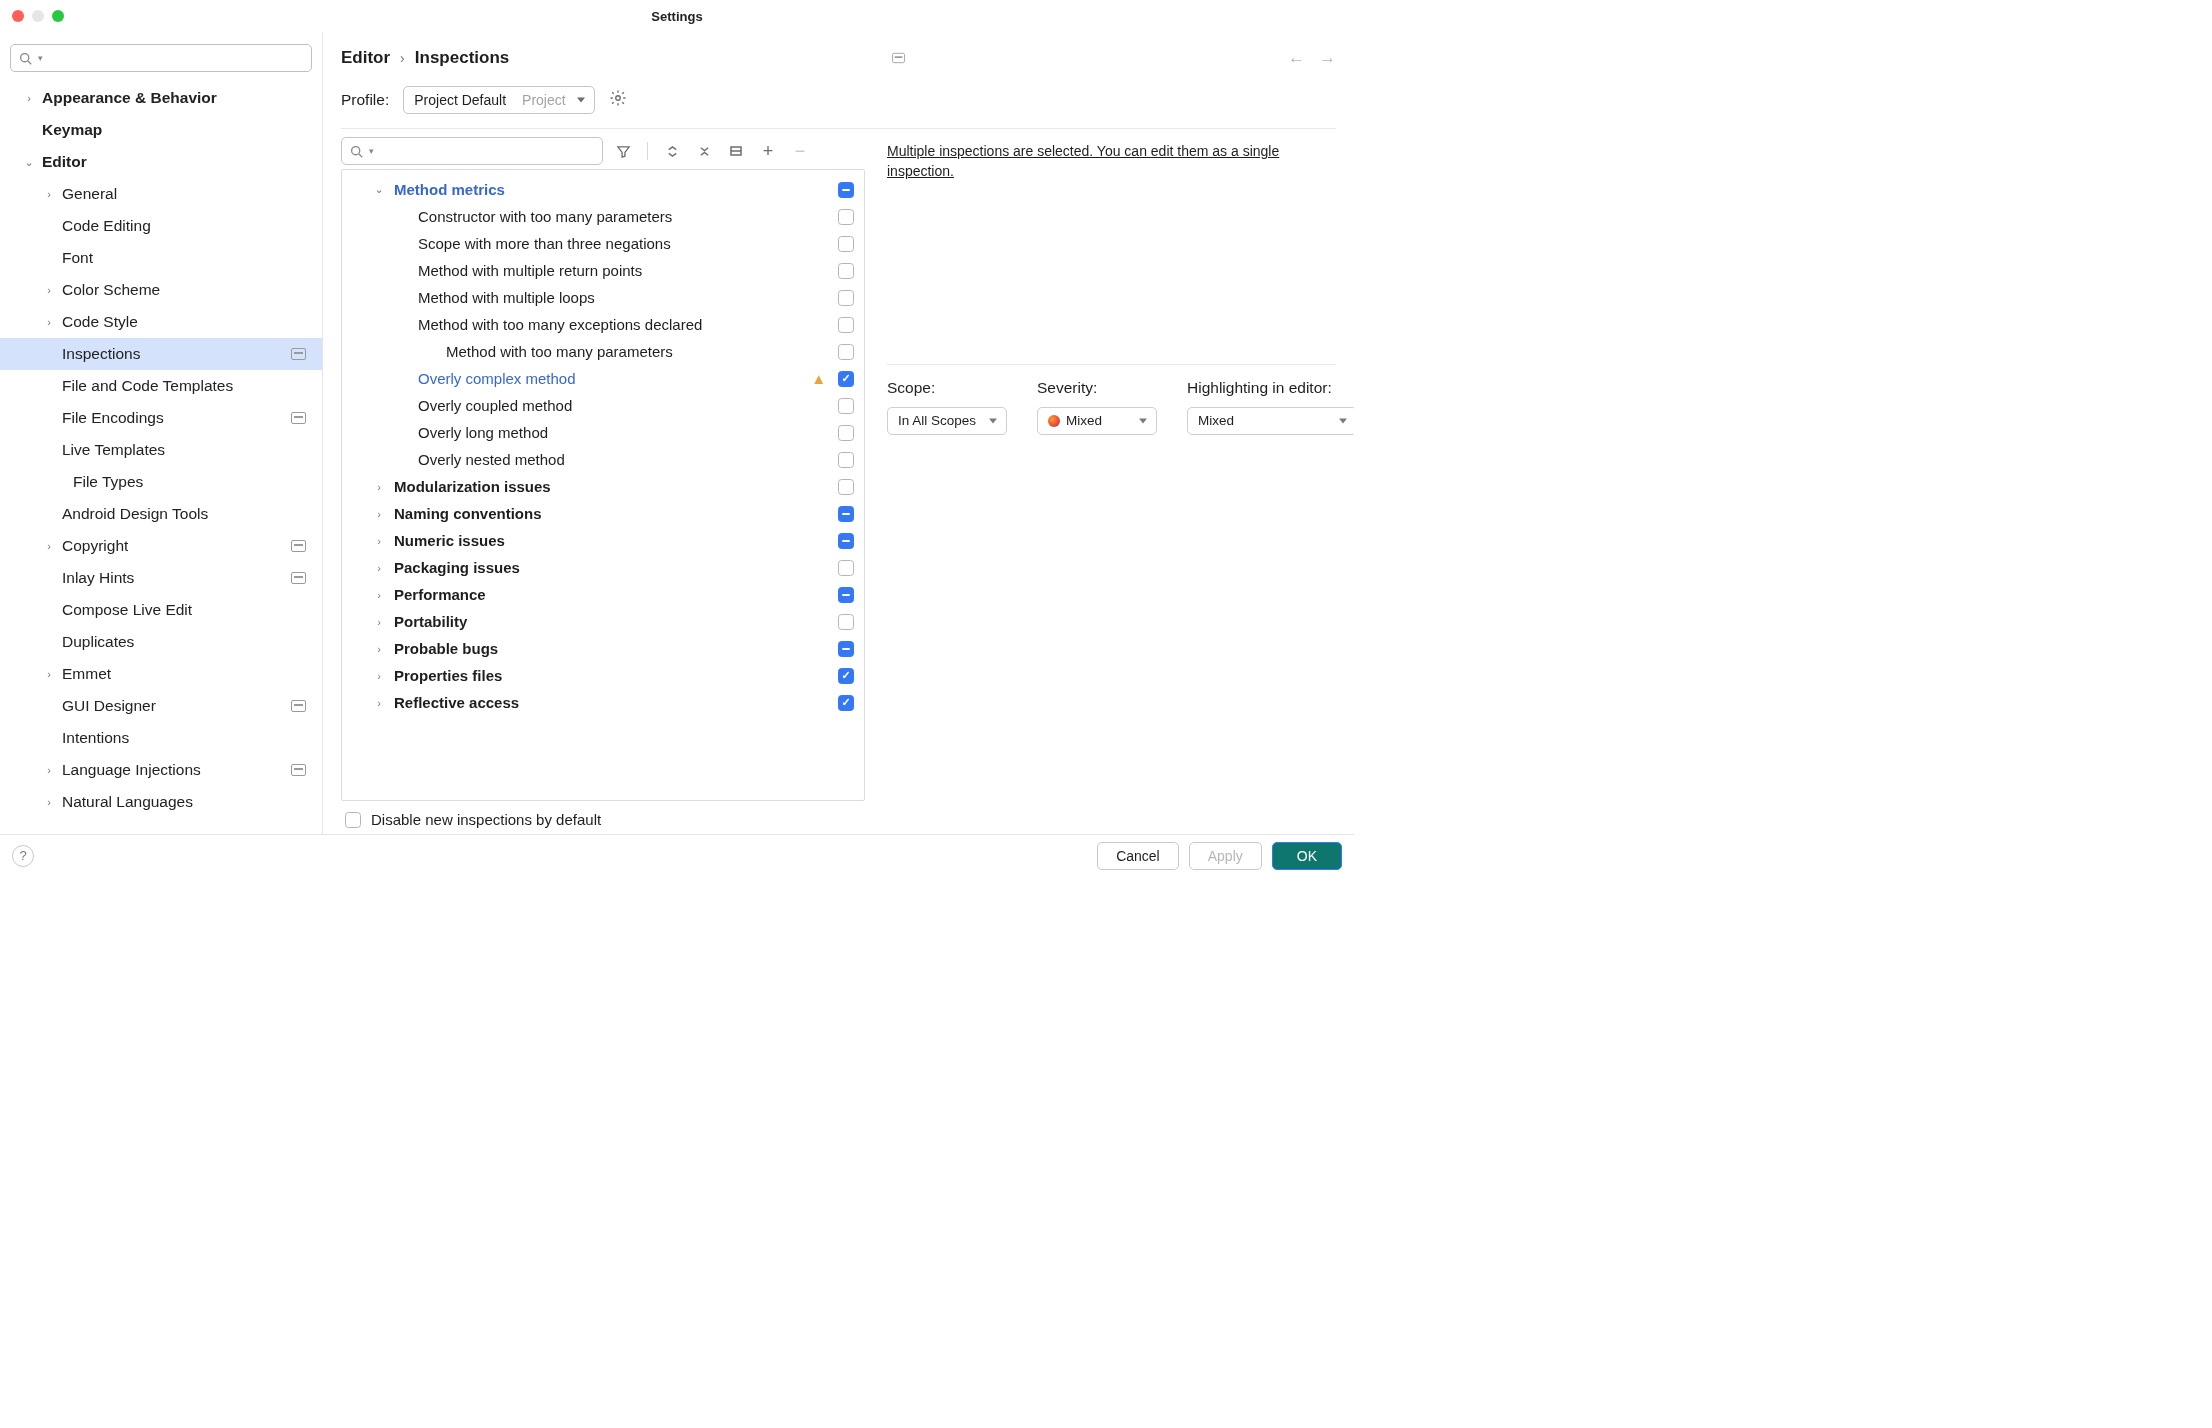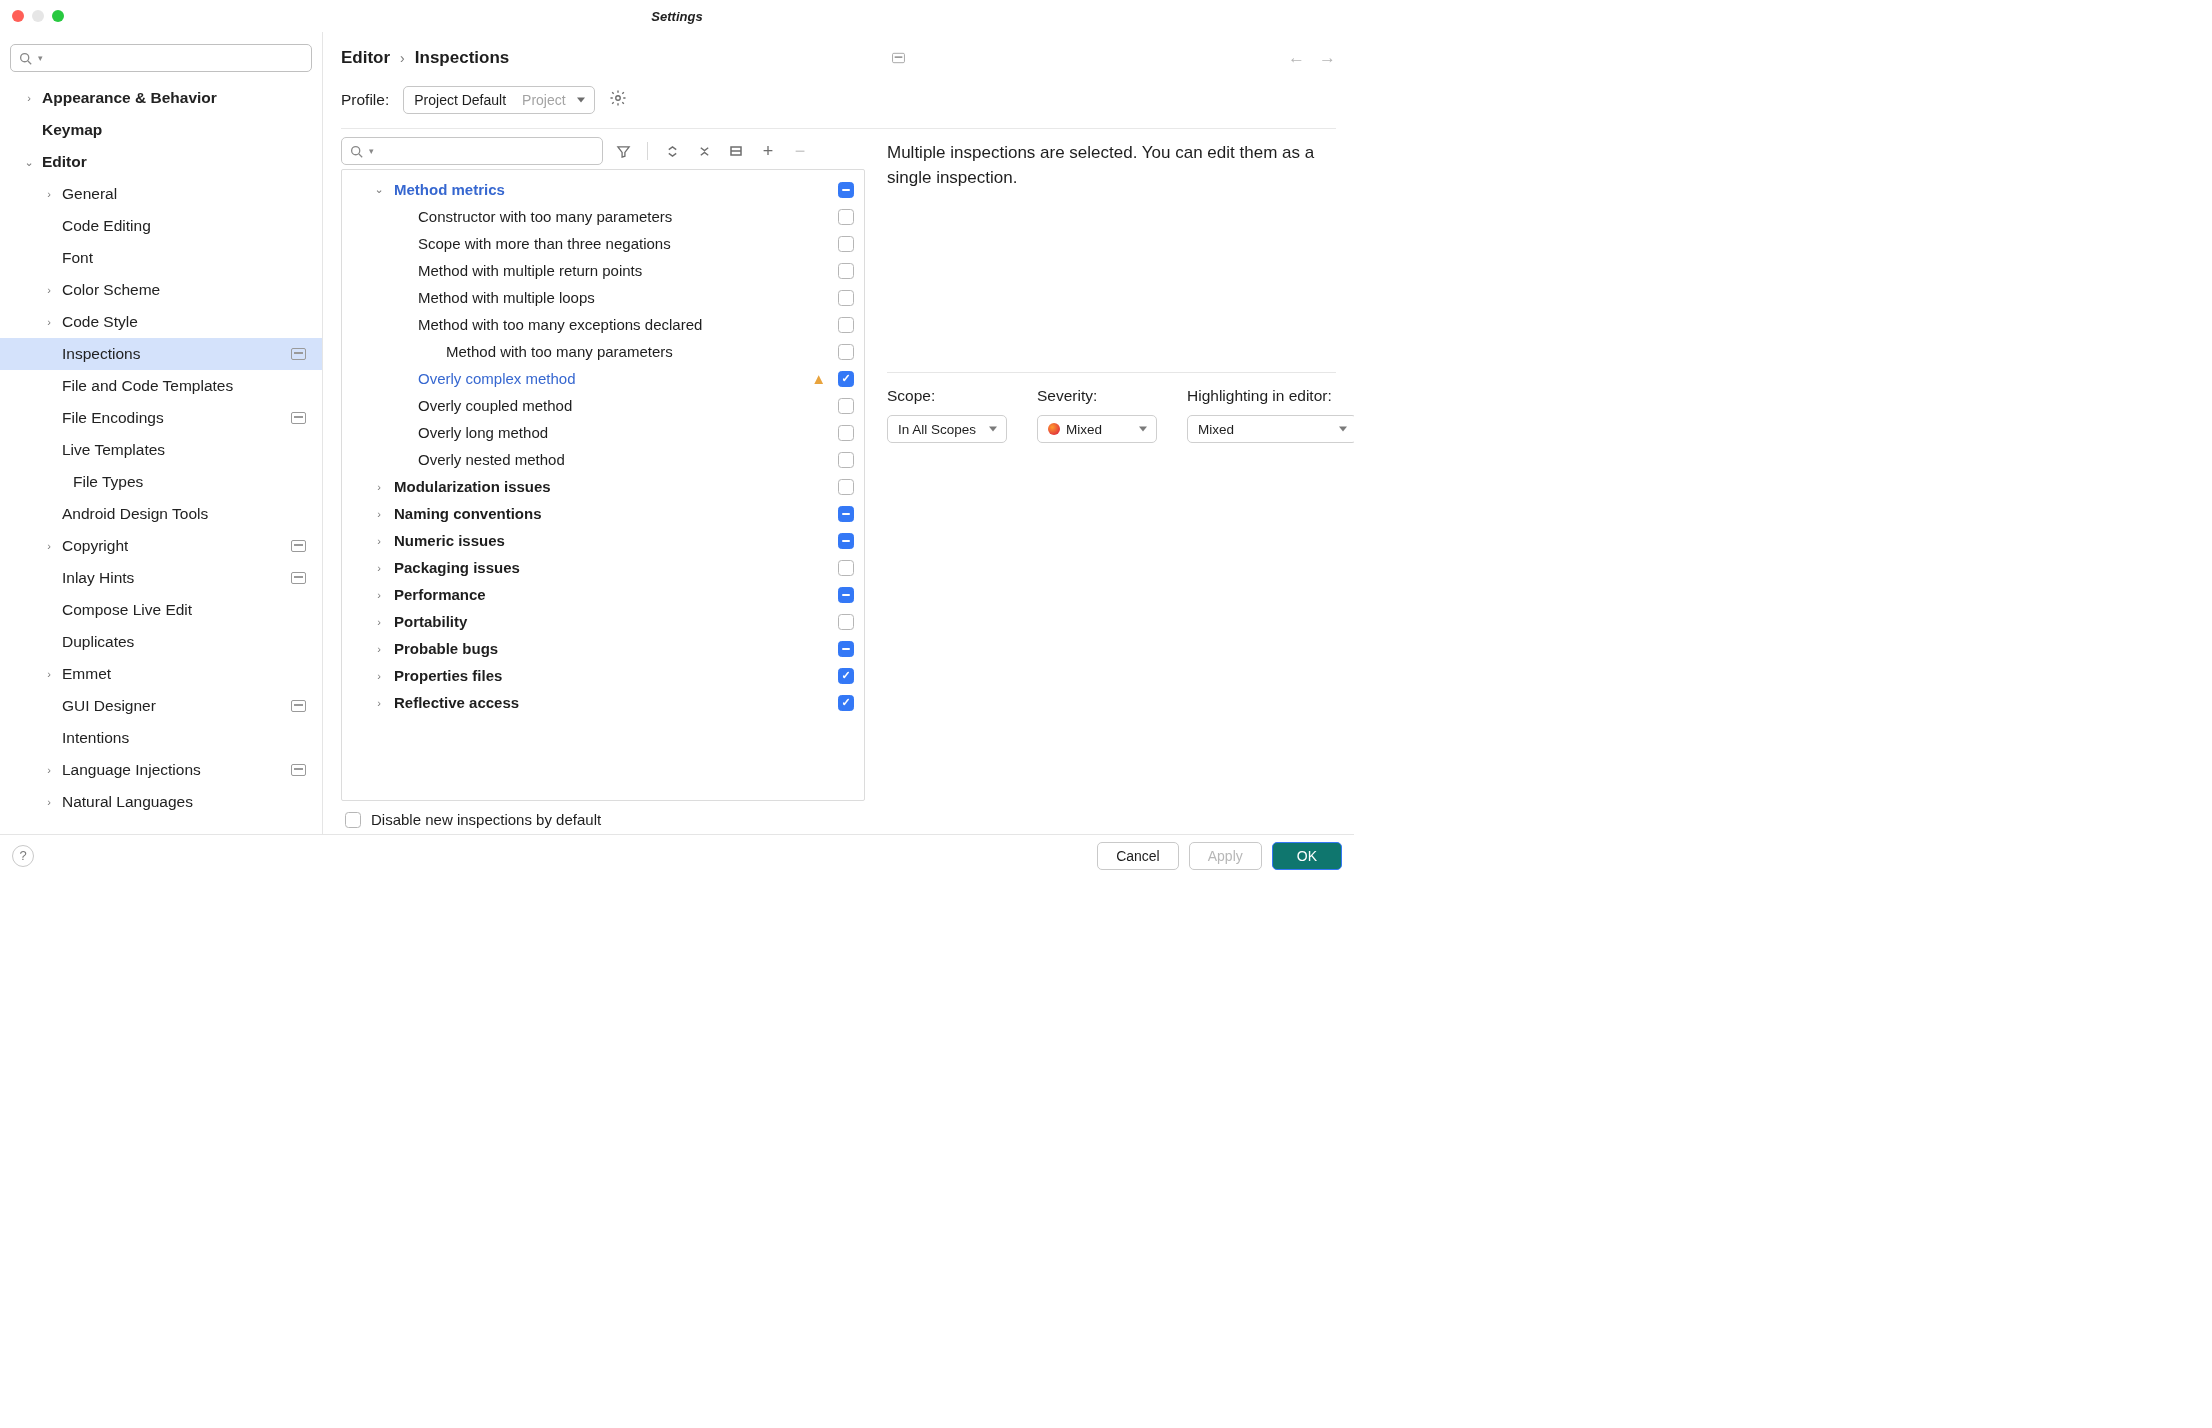--- a/index.html
+++ b/index.html
@@ -15,21 +15,20 @@
     flex-direction: column;
   }
   
   .titlebar {
     height: 30px;
     display: flex;
     align-items: center;
     padding: 16px 12px;
     position: relative;
     border-bottom: 0;
-    font-style: italic;
   }
   .traffic-lights { display: flex; gap: 8px; }
   .tl { width: 12px; height: 12px; border-radius: 50%; }
   .tl-close { background: #ff5f57; }
   .tl-min  { background: #e6e6e6; }
   .tl-max  { background: #28c940; }
   .title-text {
     position: absolute;
     left: 0; right: 0;
     text-align: center;
@@ -183,21 +182,21 @@
   .chk.checked::after { content:"✓"; color:#fff; font-size:11px; font-weight:700; line-height:1; }
   .chk.indet { background:#3478f6; border-color:#3478f6; }
   .chk.indet::after { content:""; width:8px; height:2px; background:#fff; border-radius:1px; }
 
   .disable-row {
     display:flex; align-items:center; gap:10px; padding:10px 2px 6px 4px;
     font-size:15px;
   }
 
   .right-col { flex:1; display:flex; flex-direction:column; min-width:0; }
-  .right-msg { font-size:17px; line-height:1.45; padding-top: 2px;}
+  .right-msg { font-size:14px; line-height:1.45; padding-top: 2px; text-decoration: underline;}
   .right-divider { height:1px; background:#e6e6e6; margin: 182px 0 14px 0; }
   .right-controls { display:flex; gap:30px; }
   .ctl-col { display:flex; flex-direction:column; gap:10px; }
   .ctl-label { font-size:15.5px; }
   .sel2 {
     height:28px; border:1px solid #cfcfcf; border-radius:5px;
     display:inline-flex; align-items:center; padding:0 28px 0 10px;
     position:relative; font-size:13.5px; background:#fff;
   }
   .sel2::after {

